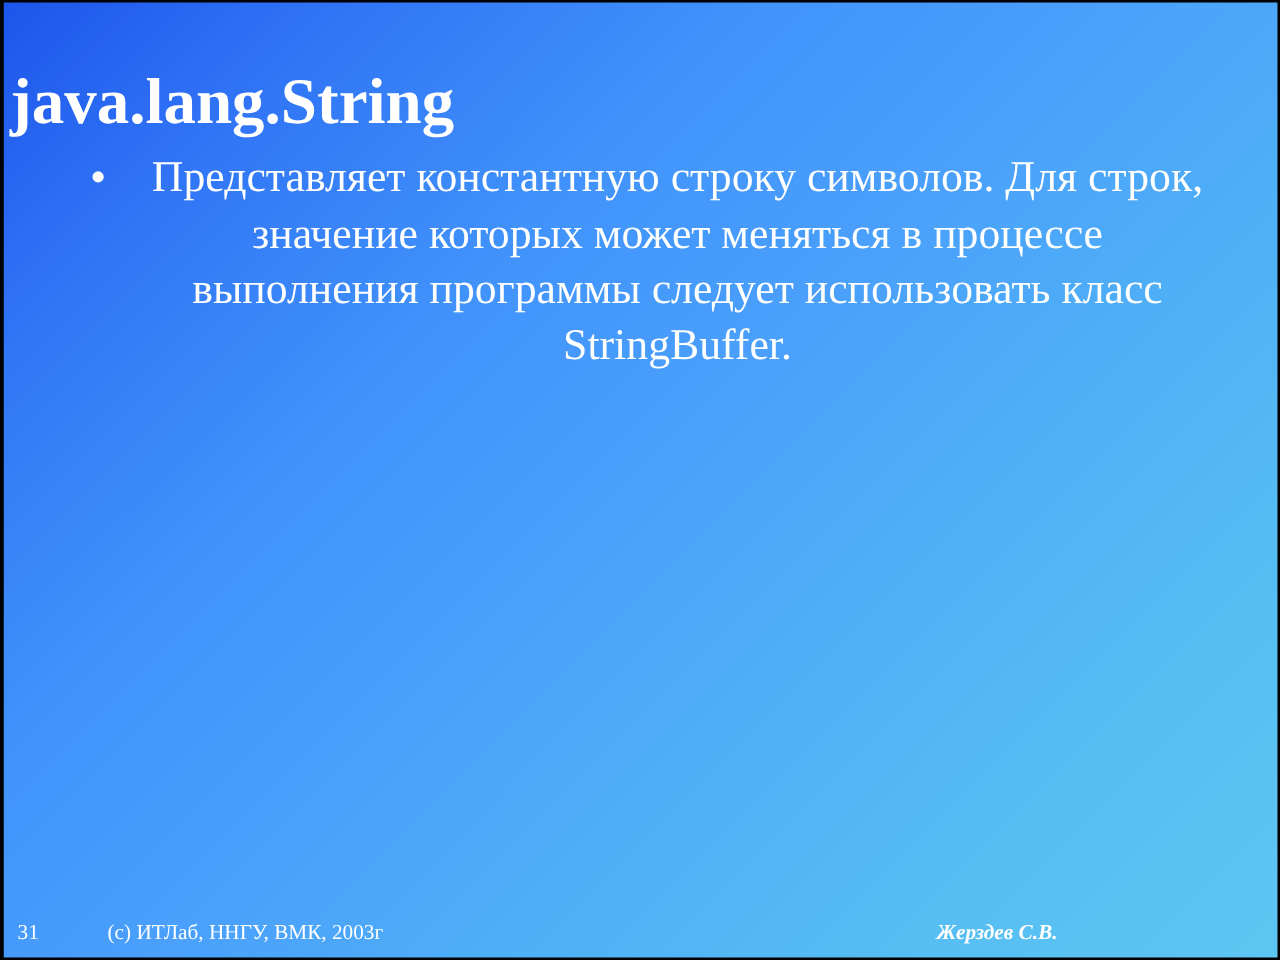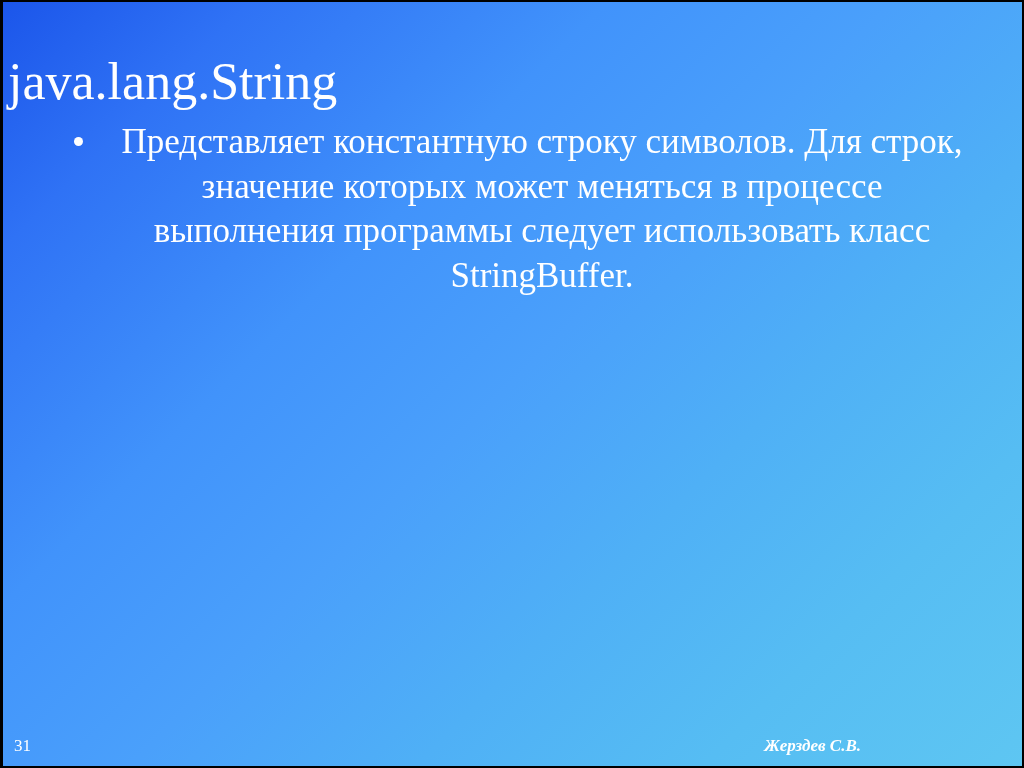--- a/index.html
+++ b/index.html
@@ -48,21 +48,21 @@
 
   
   #slide-title {
     position: absolute;
     left: 8px;
     top: 16px;
     width: 1000px;
     color: #ffffff;
     font-size: 52px;
     line-height: 62px;
-    font-weight: normal;
+    font-weight: bold;
     letter-spacing: 0px;
     white-space: nowrap;
   }
 
   
   #body-list {
     position: absolute;
     left: 66px;
     top: 120px;
     width: 910px;
@@ -95,21 +95,20 @@
     text-align: center;
   }
 
   
   #footer {
     position: absolute;
     left: 0;
     bottom: 8px;
     width: 868px;
     height: 26px;
-    padding-left: 15px;
   }
 
   #footer-slide-number {
     position: absolute;
     left: 14px;
     top: 0;
     color: #ffffff;
     font-size: 17px;
     line-height: 24px;
   }
@@ -156,16 +155,17 @@
 
   <ul id="body-list">
     <li class="bullet-item">
       <span class="bullet-marker"></span>
       <span class="bullet-text">Представляет константную строку символов. Для строк, значение которых может меняться в процессе выполнения программы следует использовать класс StringBuffer.</span>
     </li>
   </ul>
 
   <div id="footer">
     <span id="footer-slide-number">31</span>
+    <span id="footer-copyright">(с) ИТЛаб,  ННГУ, ВМК, 2003г</span>
     <span id="footer-author">Жерздев С.В.</span>
   </div>
 
 </div>
 
 </body></html>

